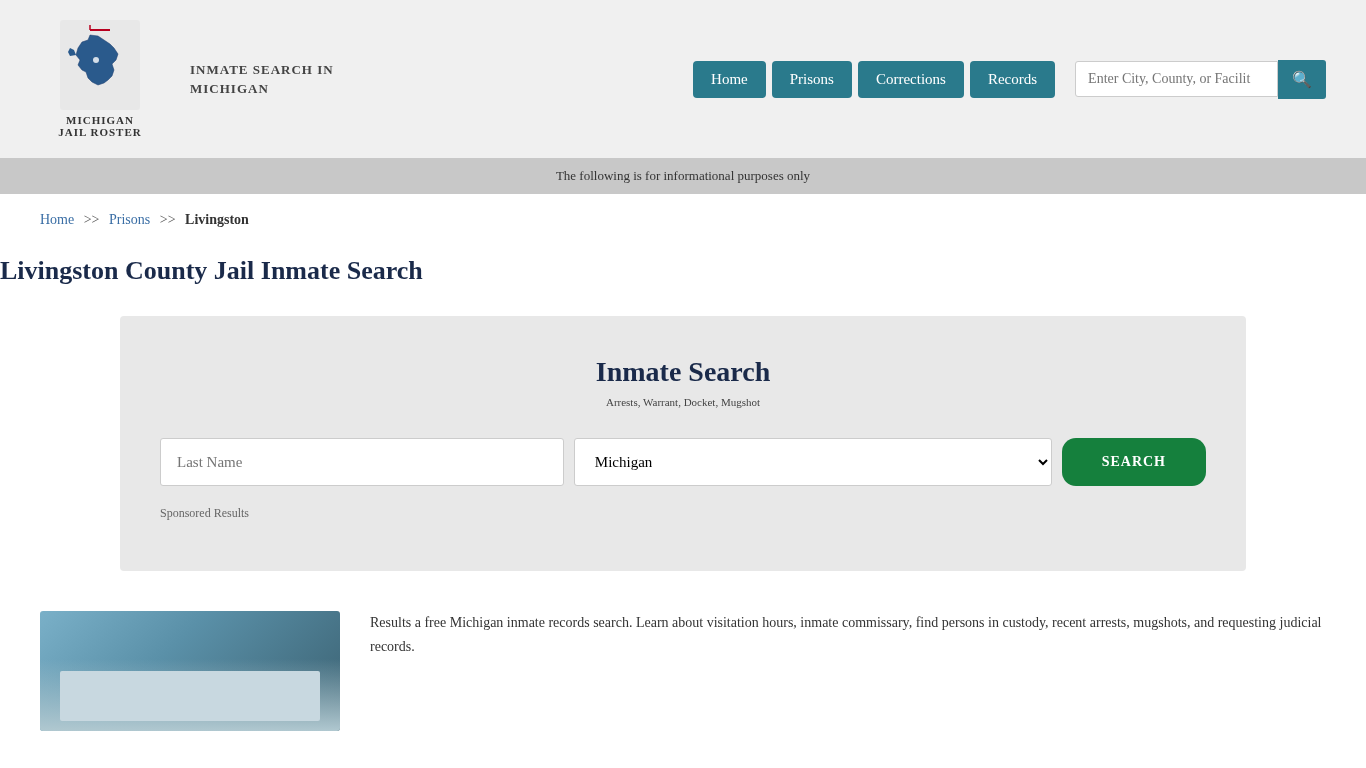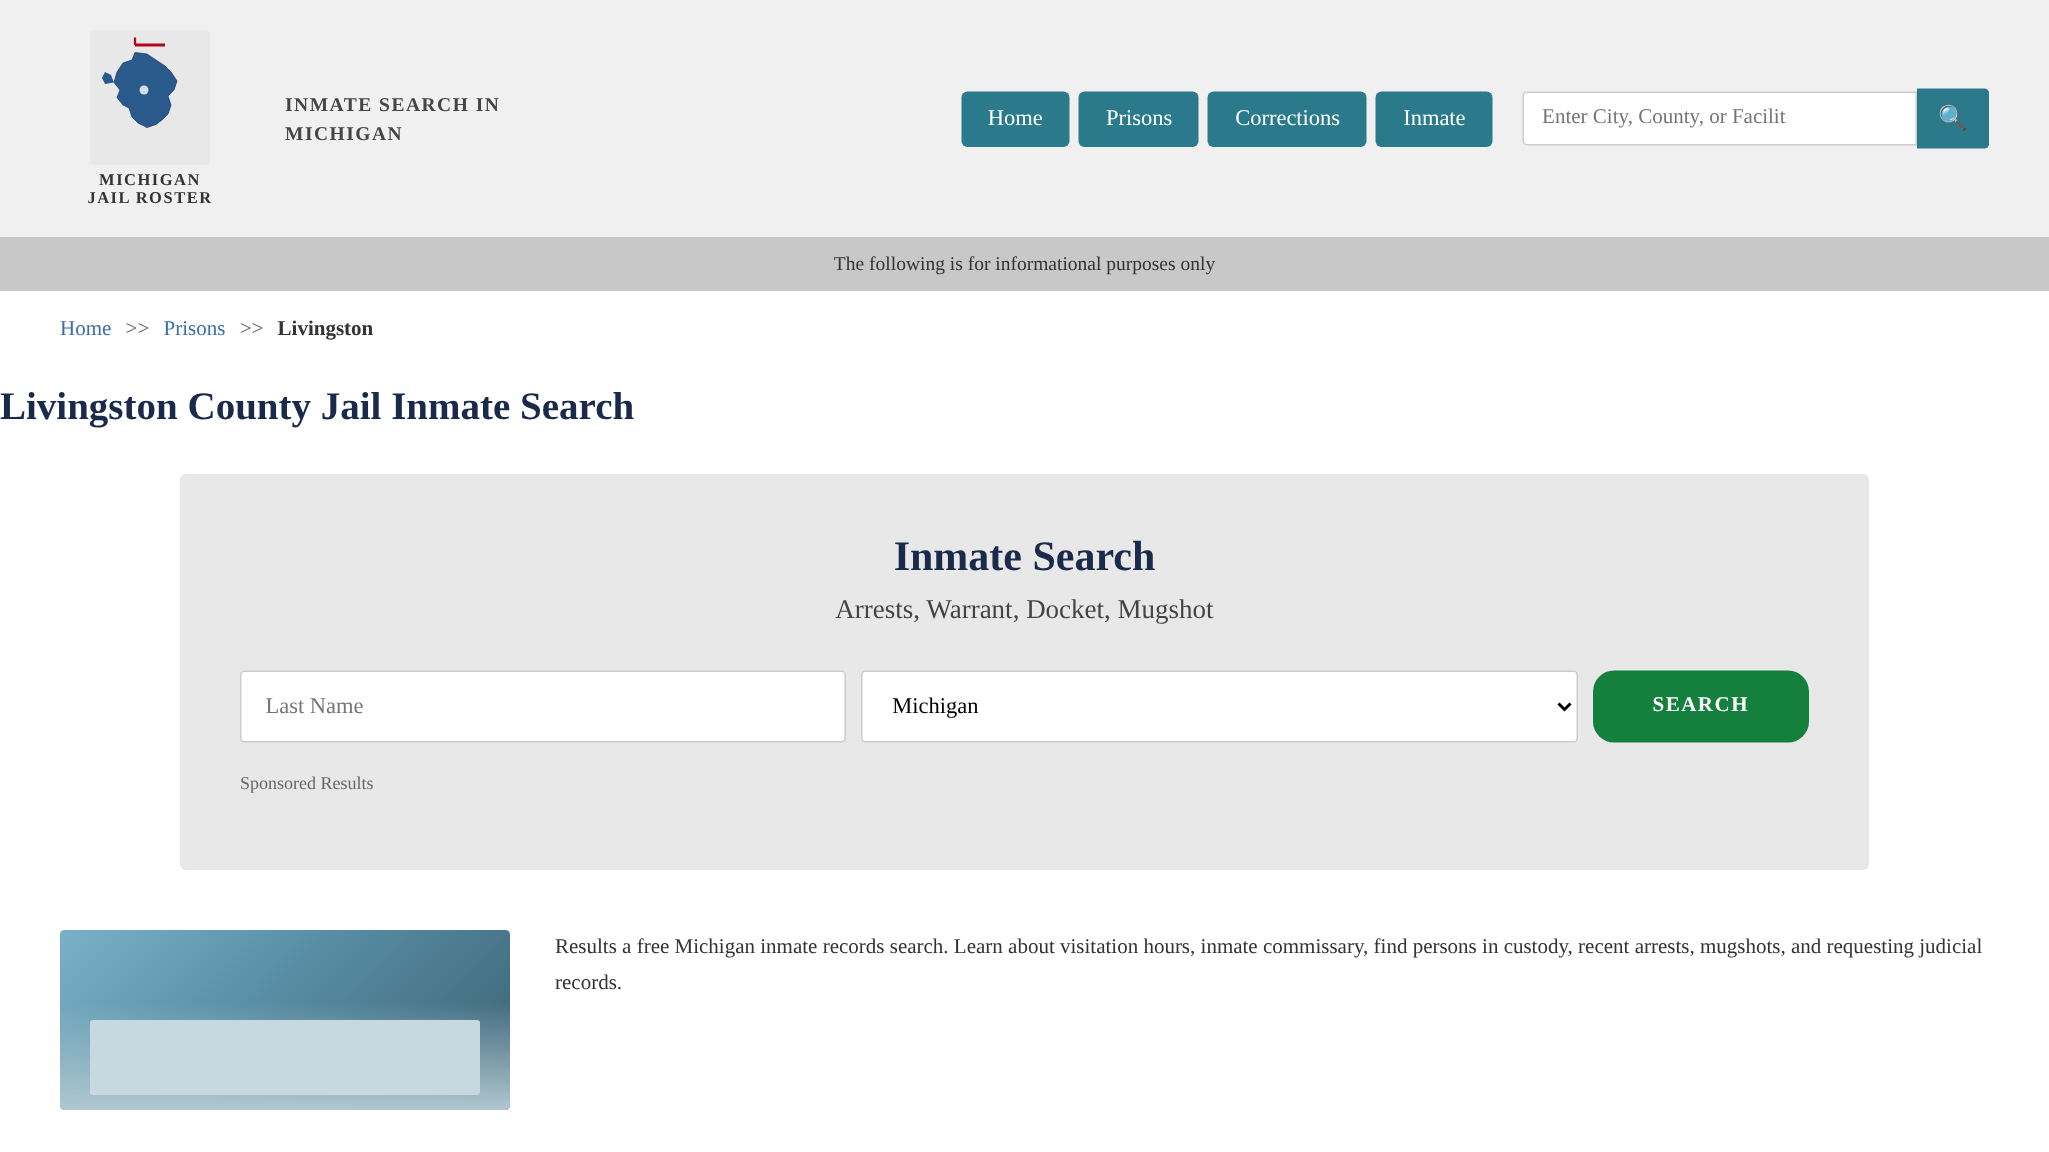--- a/index.html
+++ b/index.html
@@ -58,21 +58,21 @@
     }
     .search-bar {
       display: flex;
       align-items: center;
       margin-left: 14px;
     }
     .search-bar input {
       border: 1px solid #ccc;
       padding: 9px 12px;
       font-size: 14px;
-      width: 263px;
+      width: 203px;
       border-radius: 3px 0 0 3px;
       outline: none;
       font-family: inherit;
     }
     .search-bar button {
       background: #2a7a8c;
       border: none;
       color: #fff;
       padding: 10px 14px;
       cursor: pointer;
@@ -119,21 +119,21 @@
     }
     .search-card-title {
       text-align: center;
       font-size: 28px;
       color: #1a2a4a;
       margin-bottom: 8px;
       font-family: Georgia, serif;
     }
     .search-card-subtitle {
       text-align: center;
-      font-size: 18px;
+      font-size: 11px;
       color: #444;
       margin-bottom: 30px;
     }
     .search-form {
       display: flex;
       gap: 10px;
       margin-bottom: 20px;
     }
     .search-form input[type="text"] {
       flex: 1;
@@ -240,21 +240,21 @@
 
   <div class="site-title">
     <span style="white-space:pre-line;">INMATE SEARCH IN
 MICHIGAN</span>
   </div>
 
   <nav class="nav-area">
     <button class="nav-btn">Home</button>
     <button class="nav-btn">Prisons</button>
     <button class="nav-btn">Corrections</button>
-    <button class="nav-btn">Inmate</button>
+    <button class="nav-btn">Records</button>
     <div class="search-bar">
       <input type="text" placeholder="Enter City, County, or Facilit" style="">
       <button>🔍</button>
     </div>
   </nav>
 </header>
 
 <div class="info-bar">
   <span>The following is for informational purposes only</span>
 </div>

